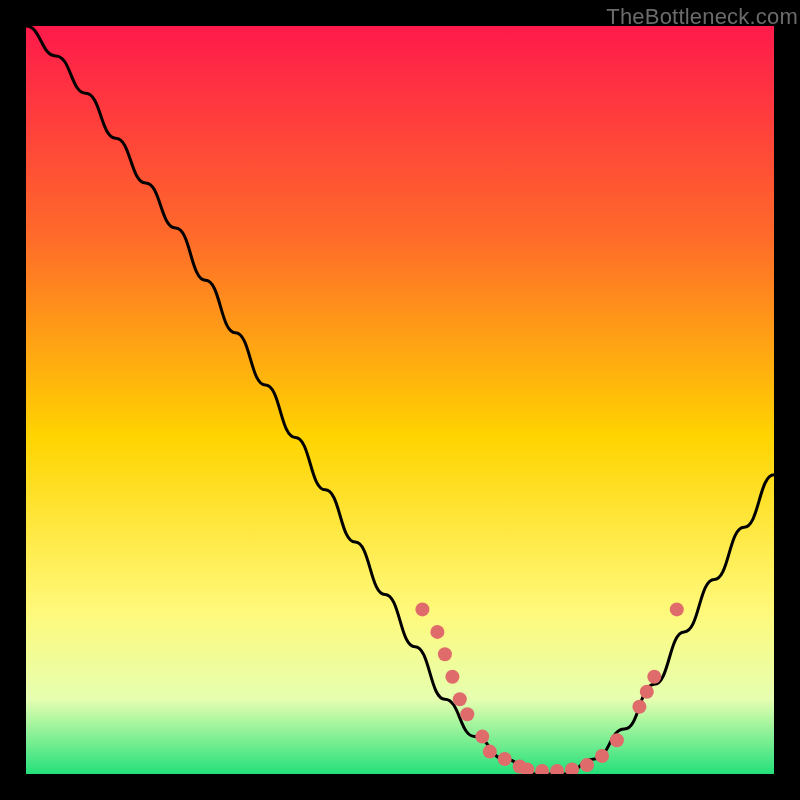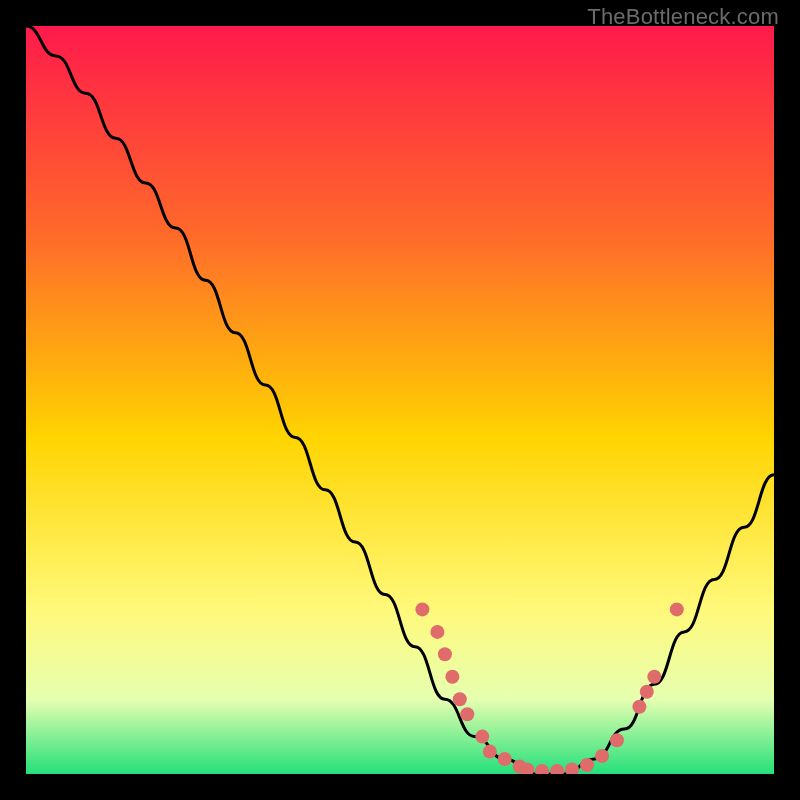--- a/index.html
+++ b/index.html
@@ -22,21 +22,21 @@
   .plot-area {
     position: absolute;
     left: 0;
     top: 0;
     width: 748px;
     height: 748px;
   }
   .watermark {
     position: absolute;
     top: 4px;
-    right: 21px;
+    right: 2px;
     color: #6b6b6b;
     font-size: 22px;
     font-weight: 500;
     letter-spacing: 0.2px;
   }
   svg {
     display: block;
   }
 </style>
 </head>

